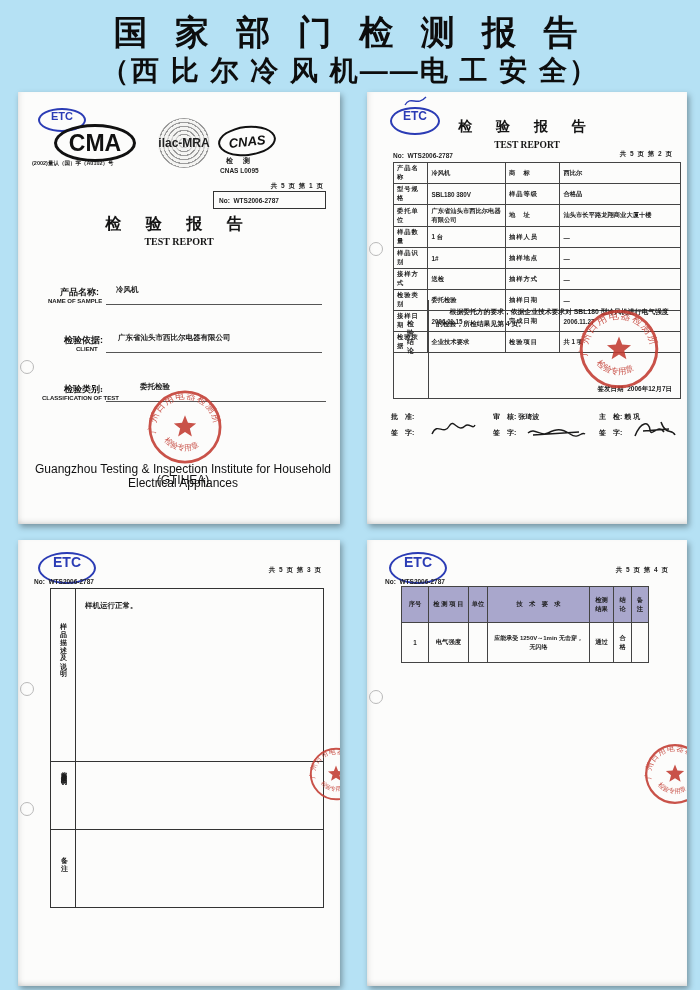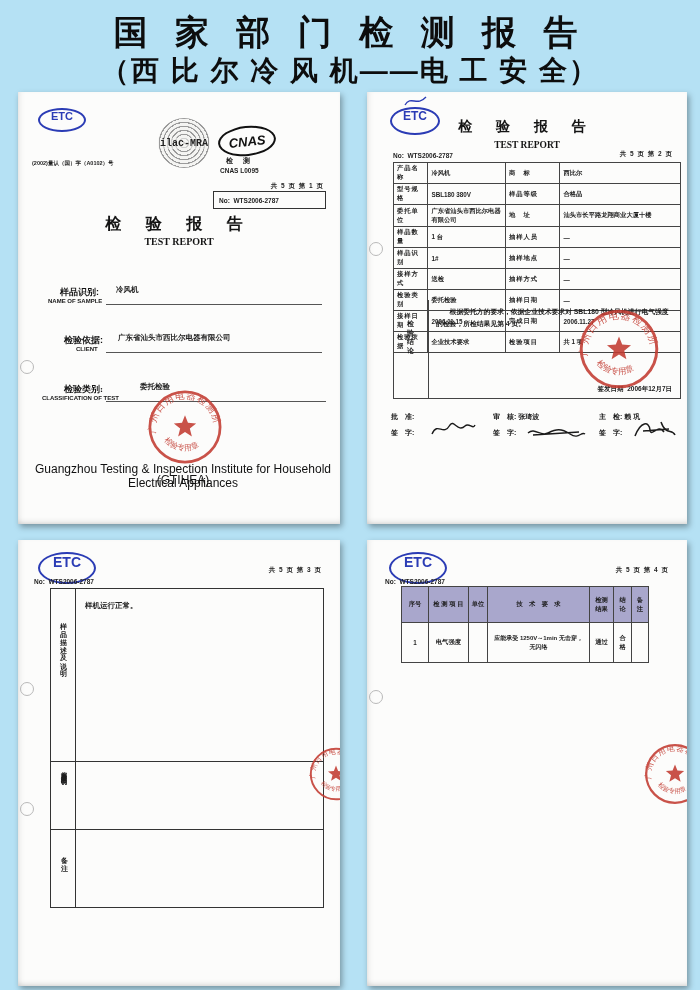--- a/index.html
+++ b/index.html
@@ -17,21 +17,21 @@
   #doc2{left:367px;top:92px;width:320px;height:432px;}
   #doc3{left:18px;top:540px;width:322px;height:446px;}
   #doc4{left:367px;top:540px;width:320px;height:446px;}
 
   .etc{display:flex;justify-content:center;border:2.5px solid #2b3cb5;
        border-radius:50%;color:#2b3cb5;font-weight:bold;}
   .cma{display:flex;align-items:center;justify-content:center;border:3.5px solid #111;
        border-radius:50%;color:#111;font-weight:bold;}
   .ilac{display:flex;align-items:center;justify-content:center;border-radius:50%;
         background:repeating-radial-gradient(circle at 50% 50%, #9a9a9a 0 1px, #f4f4f2 1.5px 4px);}
-  .ilac span{font-size:10px;font-weight:bold;color:#222;background:rgba(244,244,242,.6);font-family:Liberation Mono, monospace;}
+  .ilac span{font-size:12px;font-weight:bold;color:#222;background:rgba(244,244,242,.6);}
   .cnas{display:flex;align-items:center;justify-content:center;border:2.5px solid #111;
         border-radius:50%;color:#111;font-weight:bold;font-style:italic;transform:rotate(-6deg);}
   .cap{font-weight:bold;color:#222;}
   .pginfo{font-size:6.5px;font-weight:bold;color:#222;letter-spacing:1px;}
   .noline{font-size:6.5px;font-weight:bold;color:#222;}
   .nobox{border:1px solid #333;display:flex;align-items:center;padding-left:5px;}
   .rpt-cn{font-weight:bold;color:#141414;letter-spacing:10px;}
   .rpt-en{font-weight:bold;color:#141414;font-family:"Liberation Serif",serif;}
 
   .f-label{font-size:9px;font-weight:bold;color:#151515;}
@@ -64,39 +64,42 @@
 
 <div id="canvas">
 
   <div class="abs ctr title2">（西 比 尔 冷 风 机——电 工 安 全）</div>
   <div class="abs ctr title1">国 家 部 门 检 测 报 告</div>
 
   <div class="paper" id="doc1">
     <div class="abs etc" style="left:20px;top:16px;width:44px;height:20px;font-size:11px;">
         <span>ETC</span>
       </div>
+    <div class="abs cma" style="left:36px;top:32px;width:76px;height:32px;font-size:23px;">
+        <span>CMA</span>
+      </div>
     <div class="abs cap" style="left:14px;top:68px;width:124px;font-size:5.5px;">(2002)量认（国）字（A0102）号</div>
     <div class="abs ilac" style="left:140px;top:26px;width:52px;height:50px;">
         <span>ilac-MRA</span>
       </div>
     <div class="abs cnas" style="left:200px;top:34px;width:54px;height:26px;font-size:13px;">
         <span>CNAS</span>
       </div>
     <div class="abs cap" style="left:208px;top:64px;font-size:7px;letter-spacing:4px;">检 测</div>
     <div class="abs cap" style="left:202px;top:75px;font-size:6.5px;">CNAS L0095</div>
 
     <div class="abs pginfo" style="right:16px;top:90px;">共 5 页 第 1 页</div>
     <div class="abs nobox" style="right:14px;top:99px;width:106px;height:16px;">
       <span class="noline pre">No:  WTS2006-2787</span>
     </div>
 
     <div class="abs ctr rpt-cn" style="top:122px;font-size:16px;">检 验 报 告</div>
     <div class="abs ctr rpt-en" style="top:144px;font-size:10px;">TEST REPORT</div>
 
-    <div class="abs f-label" style="left:42px;top:194px;">样品识别:</div>
+    <div class="abs f-label" style="left:42px;top:194px;">产品名称:</div>
     <div class="abs f-en" style="left:30px;top:206px;">NAME OF SAMPLE</div>
     <div class="abs f-val" style="left:98px;top:193px;">冷风机</div>
     <div class="abs f-line" style="left:88px;right:18px;top:212px;"></div>
 
     <div class="abs f-label" style="left:46px;top:242px;">检验依据:</div>
     <div class="abs f-en" style="left:58px;top:254px;">CLIENT</div>
     <div class="abs f-val" style="left:100px;top:241px;">广东省汕头市西比尔电器有限公司</div>
     <div class="abs f-line" style="left:88px;right:18px;top:260px;"></div>
 
     <div class="abs f-label" style="left:46px;top:291px;font-family:Liberation Serif, serif;">检验类别:</div>

